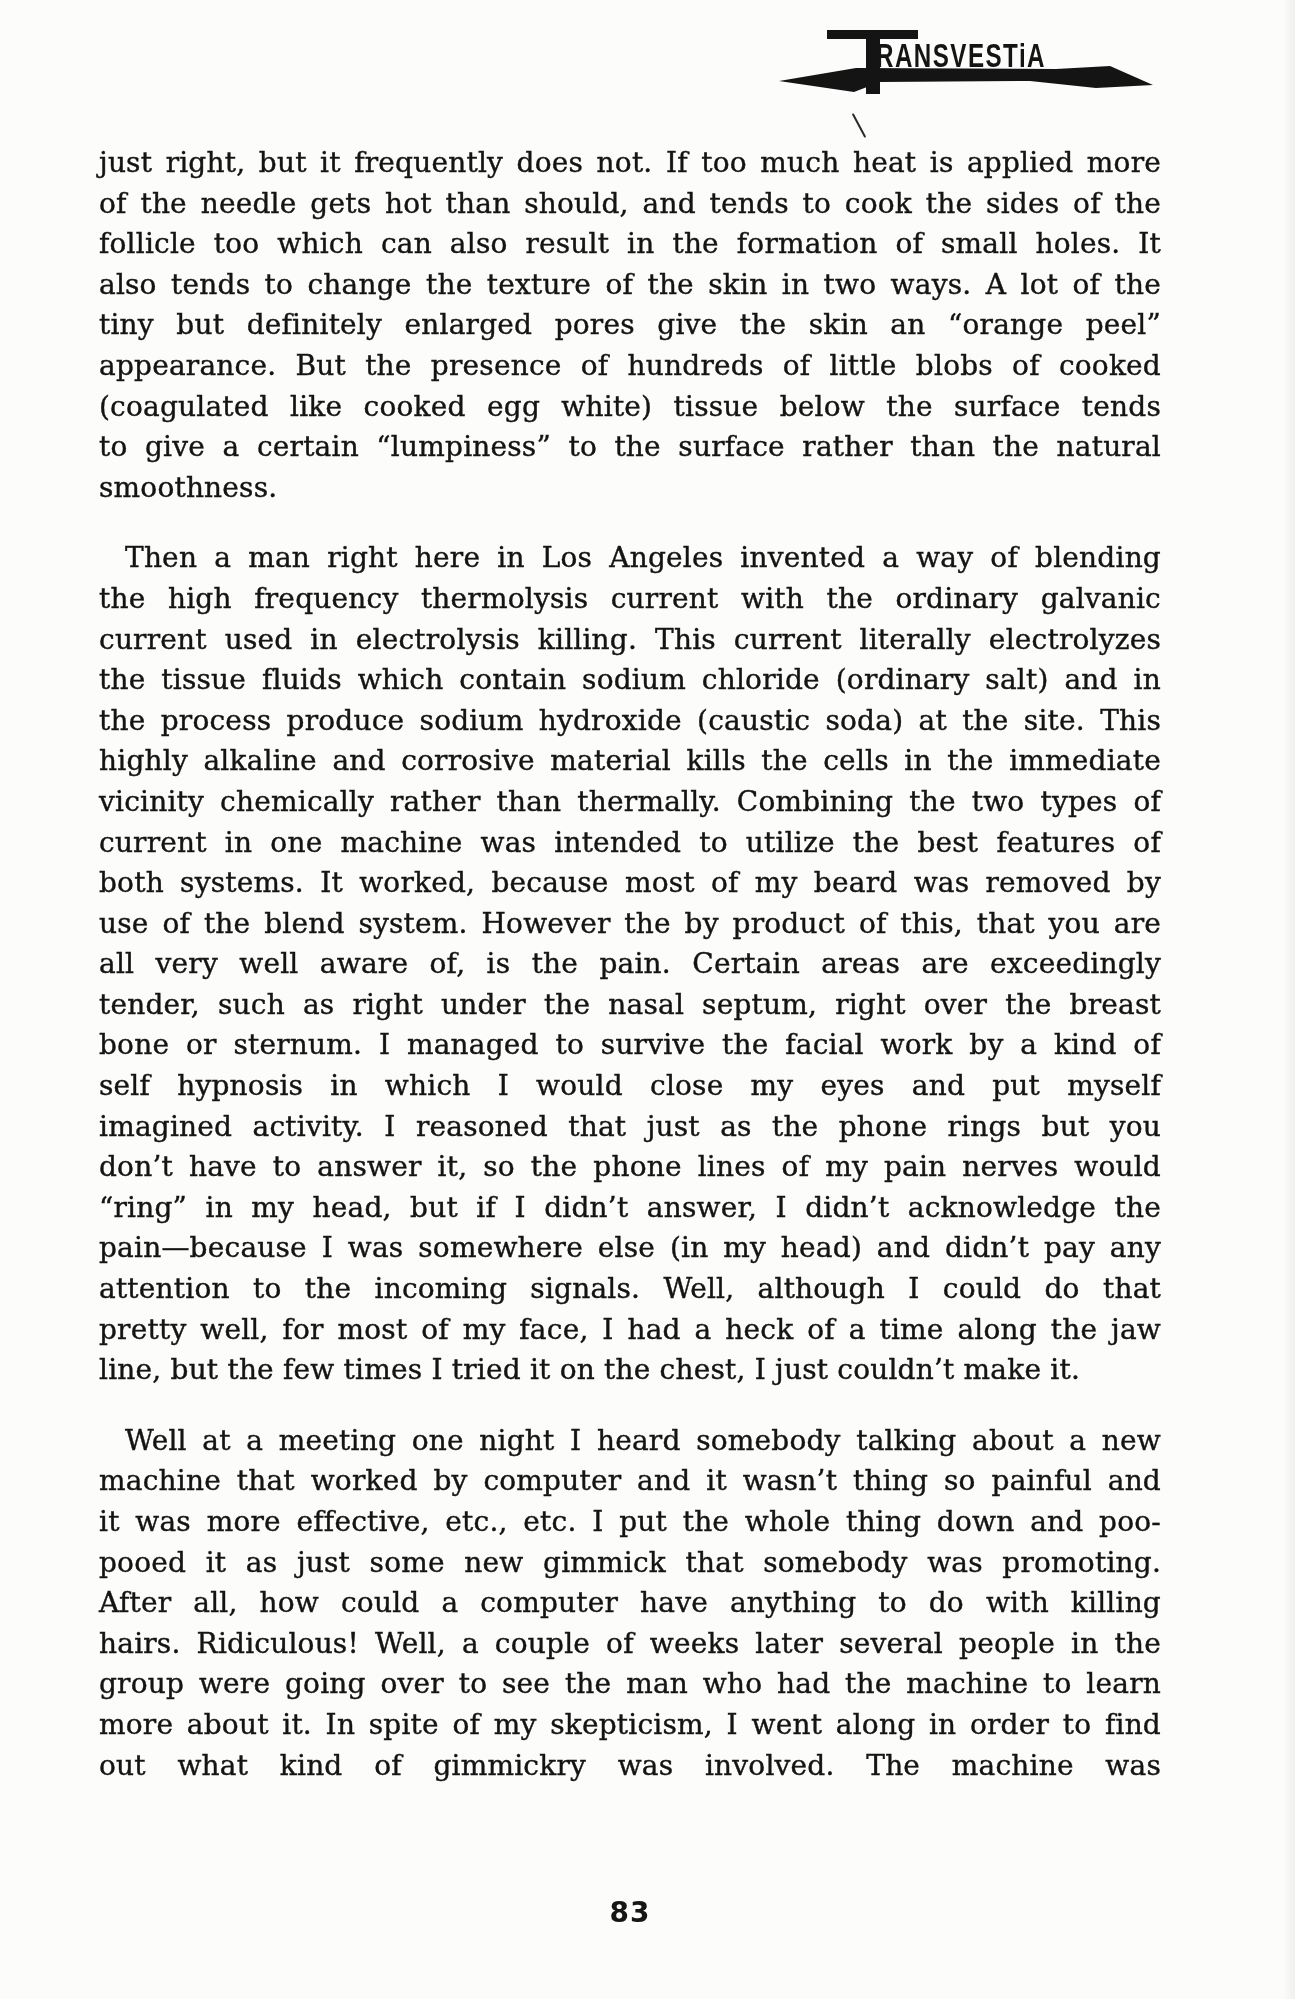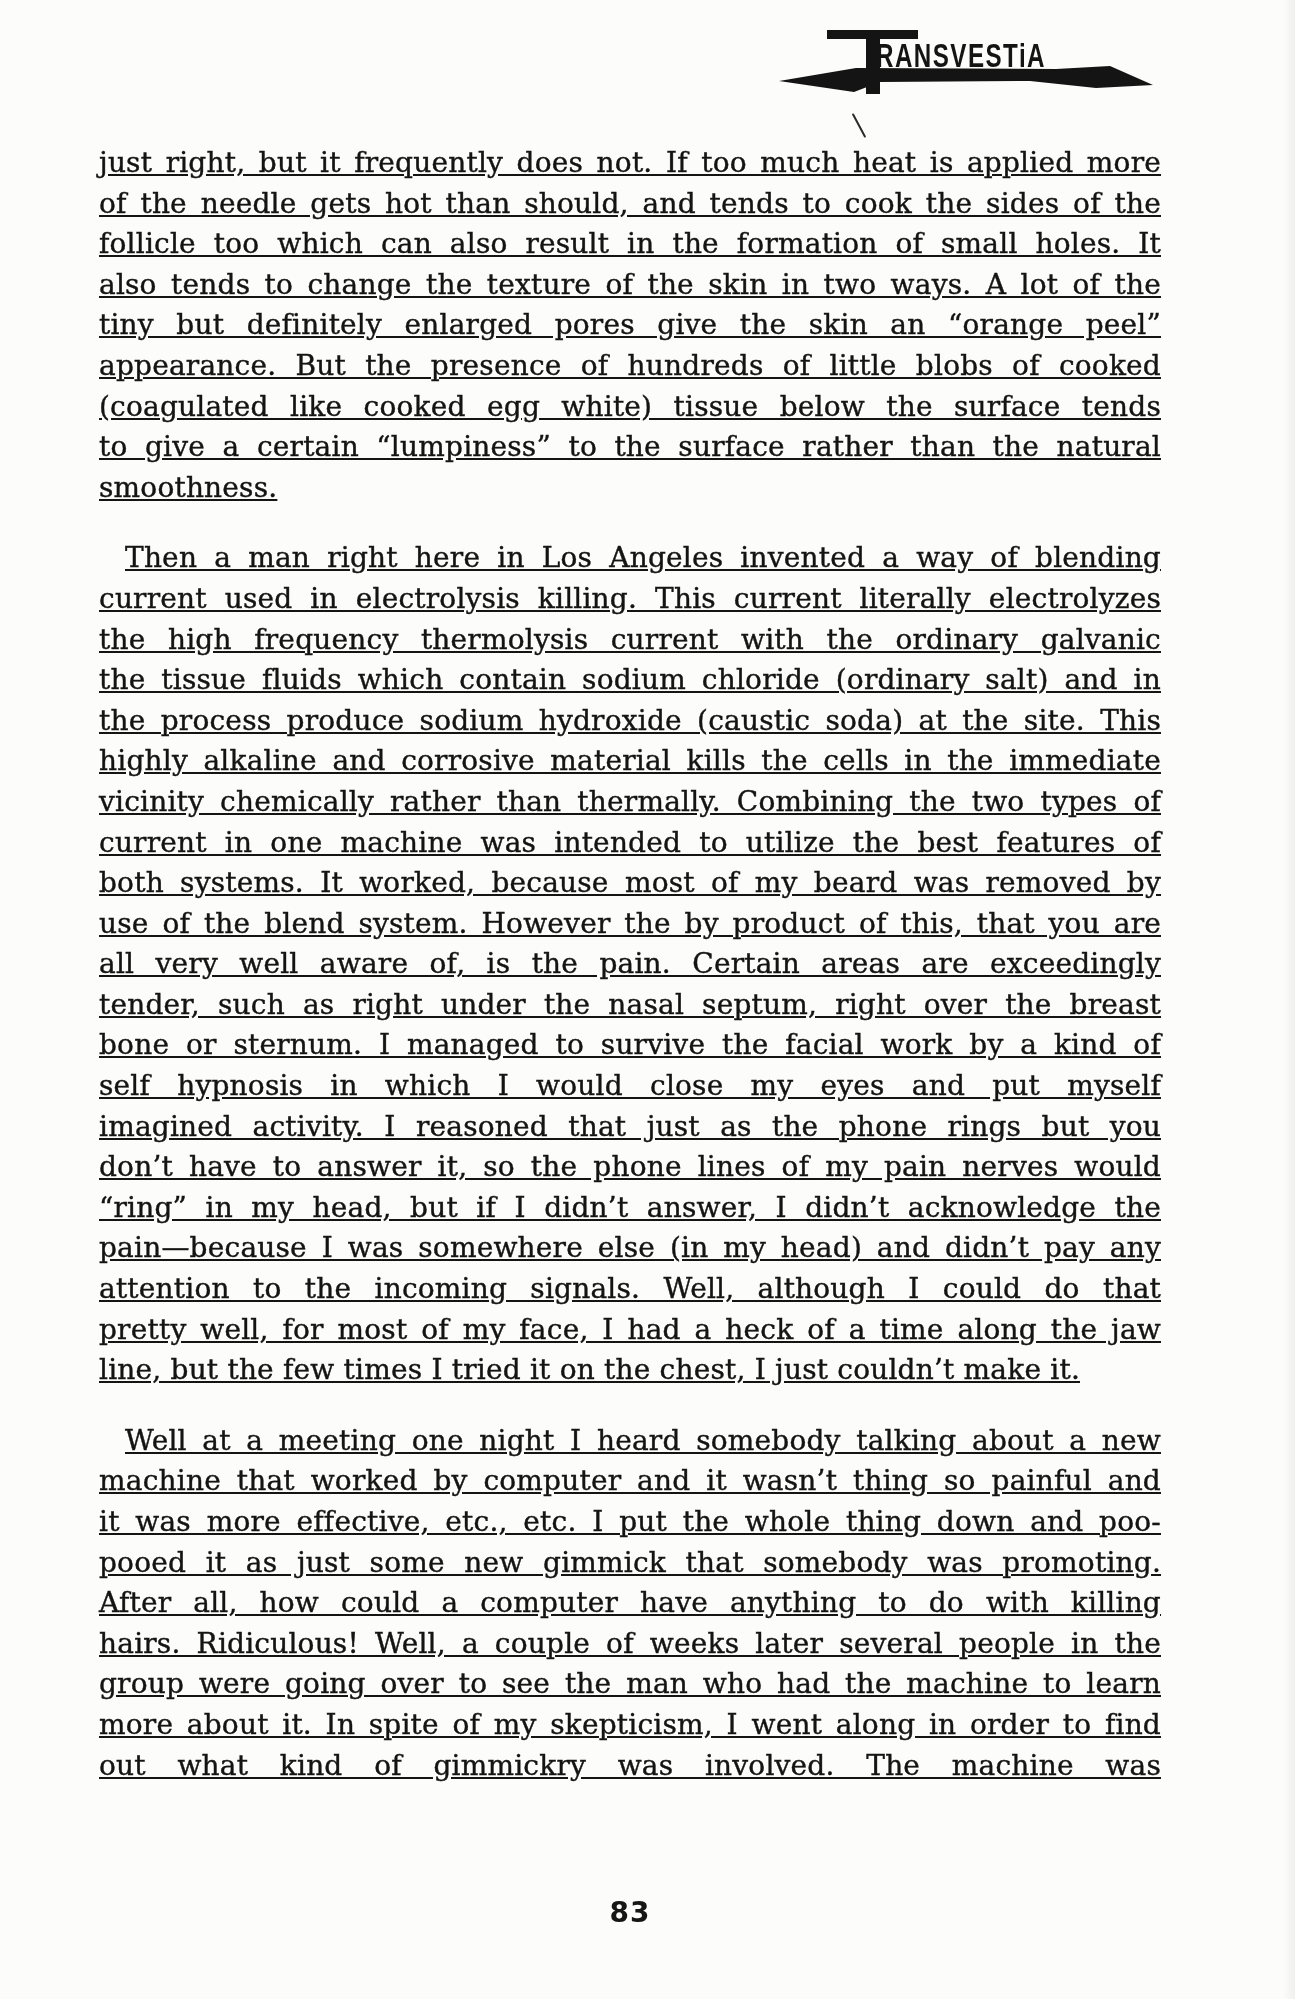--- a/index.html
+++ b/index.html
@@ -22,21 +22,21 @@
   .text-block{
     position:absolute;left:99px;top:143px;width:1062px;
     font-size:28px;line-height:40.6px;letter-spacing:0.2px;
     -webkit-text-stroke:0.4px #141414;
   }
   .para{margin:0;}
   .para + .para{margin-top:30px;}
   .line{
     text-align:justify;
     text-align-last:justify;
-    height:40.6px;white-space:normal;text-decoration:underline;
+    height:40.6px;white-space:normal;
   }
   .line.natural{text-align-last:left;}
   .para.indent .line:first-child{text-indent:26px;}
   .page-number{
     position:absolute;left:99px;top:1896px;width:1062px;
     text-align:center;font-family:"DejaVu Sans","Liberation Sans",sans-serif;
     font-weight:700;font-size:28px;letter-spacing:1px;color:#161616;
   }
 </style>
 </head>
@@ -64,22 +64,22 @@
         <div class="line">follicle too which can also result in the formation of small holes. It</div>
         <div class="line">also tends to change the texture of the skin in two ways. A lot of the</div>
         <div class="line">tiny but definitely enlarged pores give the skin an “orange peel”</div>
         <div class="line">appearance. But the presence of hundreds of little blobs of cooked</div>
         <div class="line">(coagulated like cooked egg white) tissue below the surface tends</div>
         <div class="line">to give a certain “lumpiness” to the surface rather than the natural</div>
         <div class="line natural">smoothness.</div>
       </div>
       <div class="para indent">
         <div class="line">Then a man right here in Los Angeles invented a way of blending</div>
+        <div class="line">the high frequency thermolysis current with the ordinary galvanic</div>
         <div class="line">current used in electrolysis killing. This current literally electrolyzes</div>
-        <div class="line">the high frequency thermolysis current with the ordinary galvanic</div>
         <div class="line">the tissue fluids which contain sodium chloride (ordinary salt) and in</div>
         <div class="line">the process produce sodium hydroxide (caustic soda) at the site. This</div>
         <div class="line">highly alkaline and corrosive material kills the cells in the immediate</div>
         <div class="line">vicinity chemically rather than thermally. Combining the two types of</div>
         <div class="line">current in one machine was intended to utilize the best features of</div>
         <div class="line">both systems. It worked, because most of my beard was removed by</div>
         <div class="line">use of the blend system. However the by product of this, that you are</div>
         <div class="line">all very well aware of, is the pain. Certain areas are exceedingly</div>
         <div class="line">tender, such as right under the nasal septum, right over the breast</div>
         <div class="line">bone or sternum. I managed to survive the facial work by a kind of</div>

